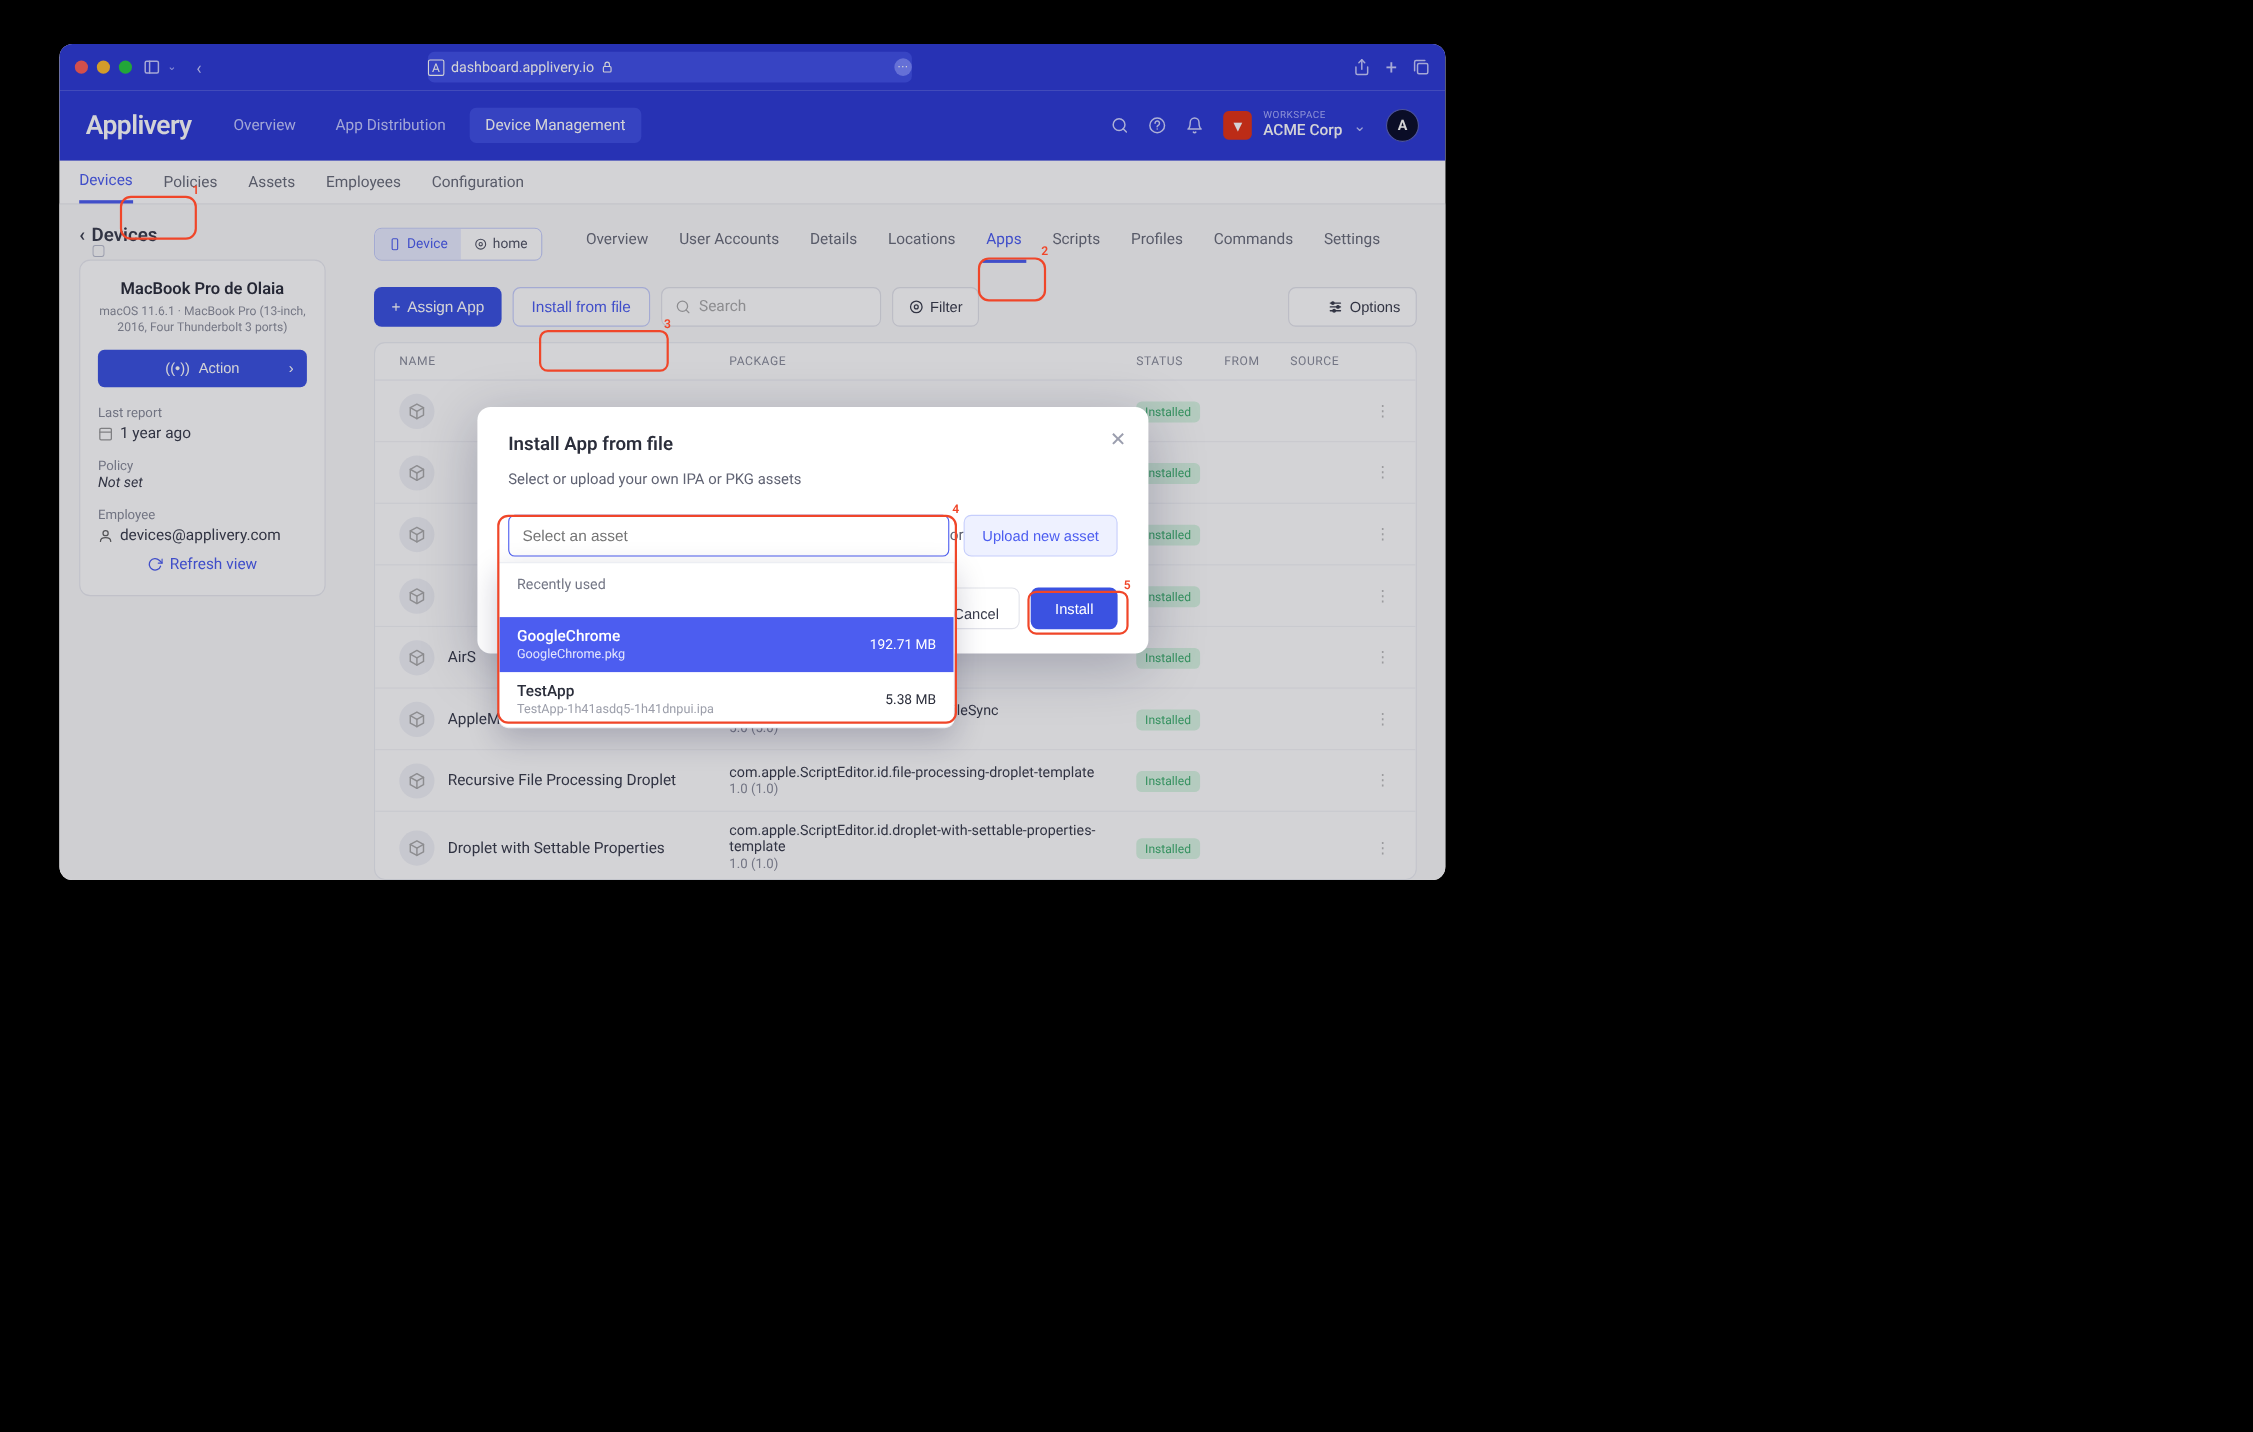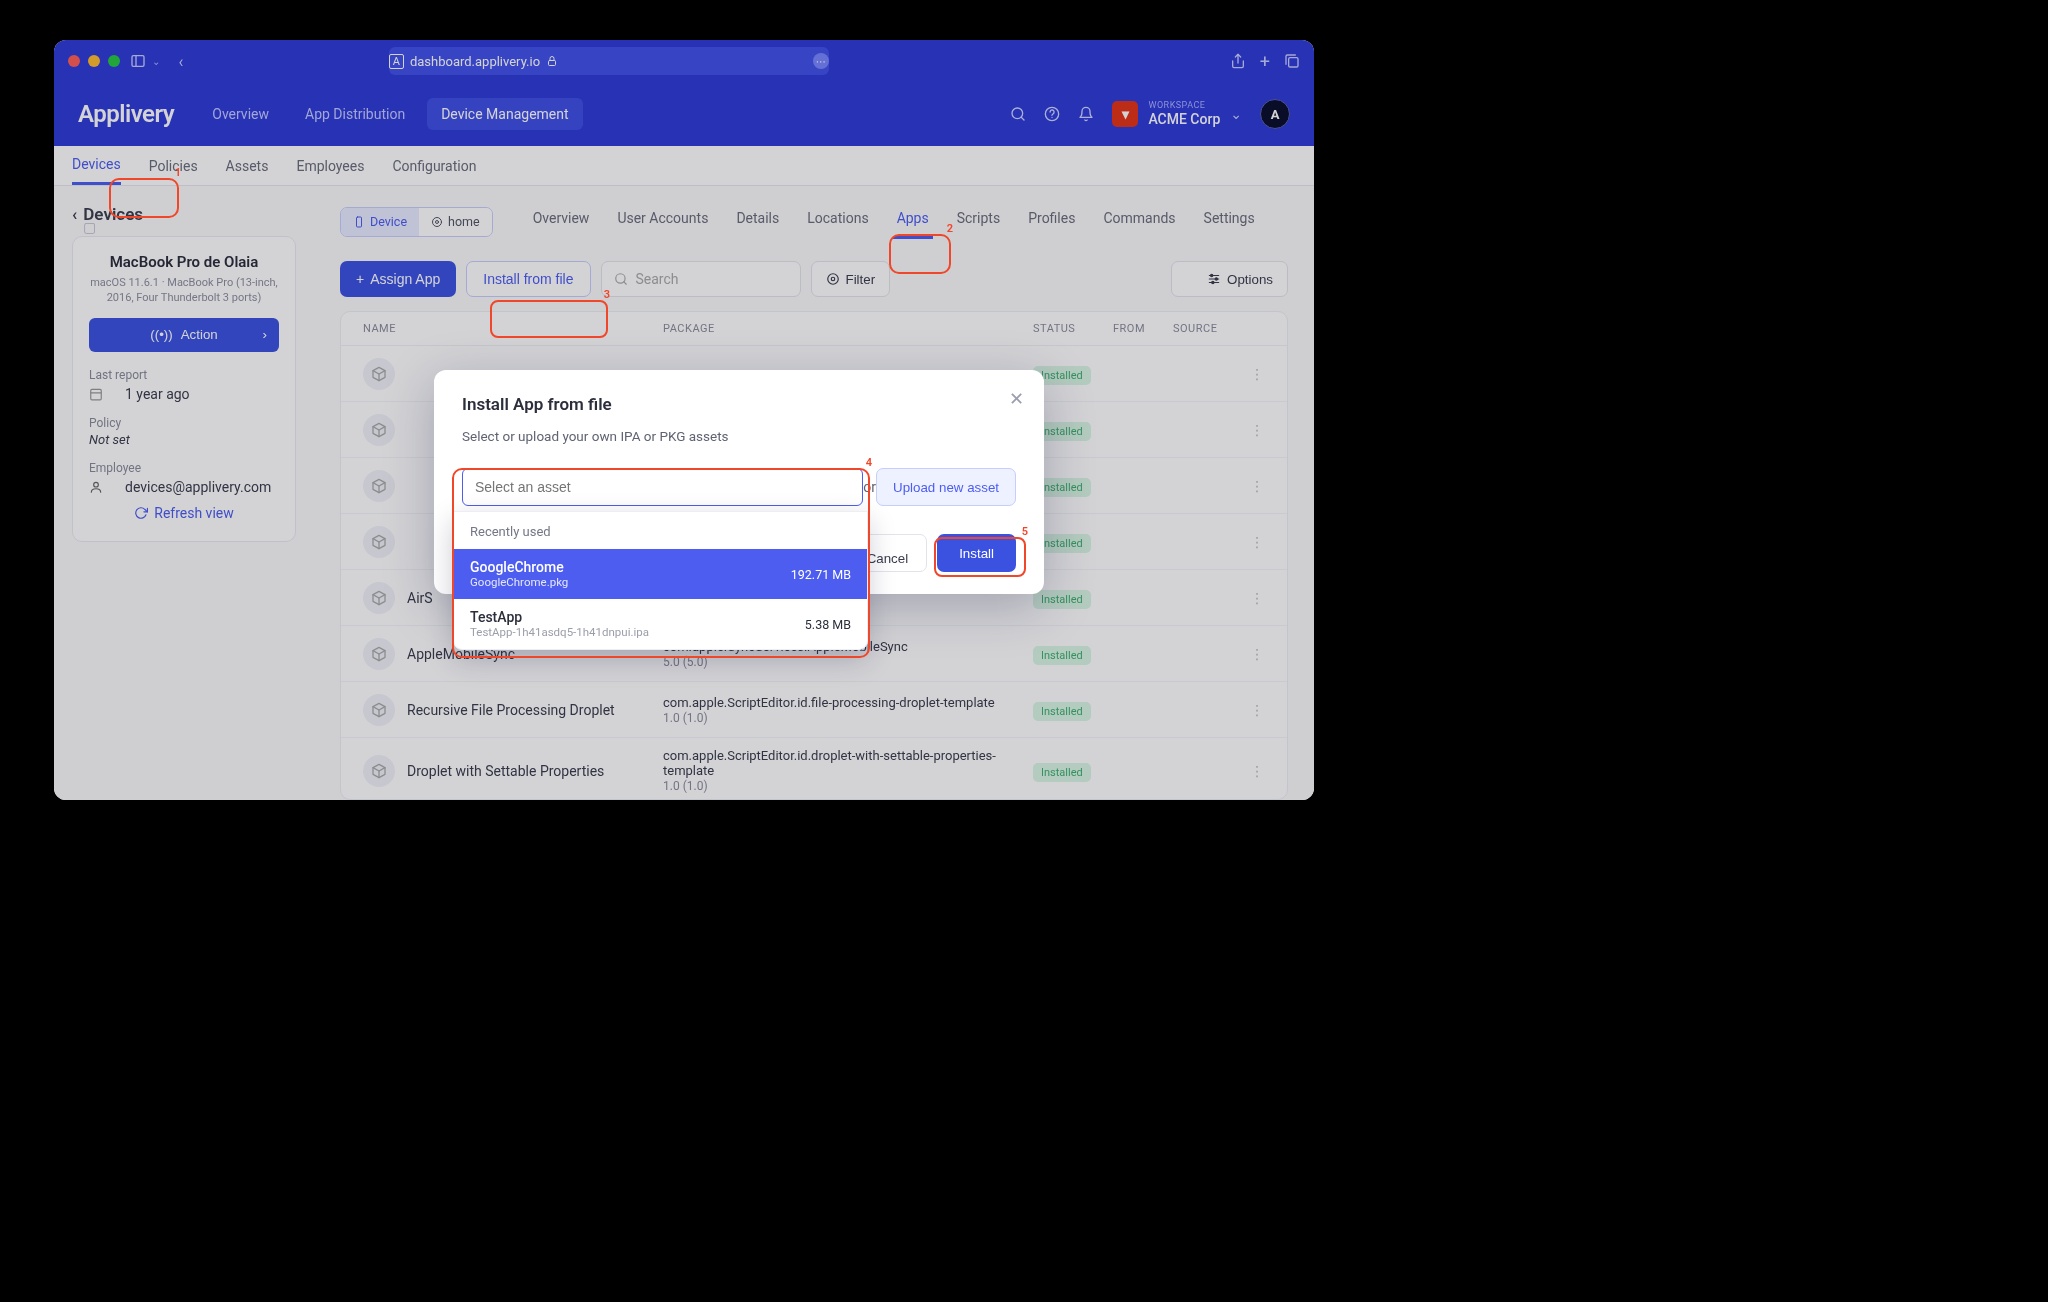--- a/index.html
+++ b/index.html
@@ -41,21 +41,21 @@
 .sidebar { width: 260px; padding: 18px; display: flex; flex-direction: column; gap: 12px; }
 .back-devices { display:flex; align-items:center; gap:6px; font-size: 17px; font-weight: 600; color: #3a3d4c; }
 .devcard { background: #fff; border: 1px solid #e9eaf0; border-radius: 10px; padding: 16px 16px 20px; }
 .devcard h3 { text-align:center; font-size: 15px; font-weight: 600; margin-bottom: 4px; }
 .devcard .meta { font-size: 11px; line-height: 1.4; color: #8c8f9c; text-align: center; margin-bottom: 12px; }
 .os-icons { position:absolute; margin-top:-34px; margin-left:-6px; display:flex; gap:2px; color:#b9bccc; }
 .action-btn { width: 100%; height: 34px; background: #3b52e1; color:#fff; border:none; border-radius:6px; display:flex; align-items:center; justify-content:center; gap:8px; cursor:pointer; position:relative; }
 .action-btn .chevron { position:absolute; right:12px; }
 .side-sec { font-size: 12px; color:#888b99; margin-top: 6px; }
 .side-val { font-size: 13px; color:#3a3d4c; margin-top: 2px; font-style: italic; }
-.side-row { display:flex; align-items:center; gap:22px; margin-top:4px; color:#3a3d4c; }
+.side-row { display:flex; align-items:center; gap:6px; margin-top:4px; color:#3a3d4c; }
 .refresh { color:#4c5df0; display:flex; gap:6px; justify-content:center; align-items:center; margin-top: 10px; cursor:pointer; }
 
 .main { flex:1; padding: 18px 26px 0; display:flex; flex-direction:column; overflow:hidden; }
 .tabbar { display:flex; align-items:center; gap: 16px; }
 .seg { display:flex; border:1px solid #c6cefc; border-radius:7px; overflow:hidden; height: 30px; }
 .seg .segbtn { padding: 0 12px; display:flex; align-items:center; gap:5px; font-size: 12.5px; cursor:pointer; background:#fff; color:#525565; }
 .seg .segbtn.active { background: #e8ecff; color:#4c5df0; }
 .tabs { display:flex; gap: 20px; margin-left: 20px; }
 .tabs .tab { color:#6a6d7a; padding: 6px 4px 10px; cursor:pointer; }
 .tabs .tab.active { color:#4c5df0; border-bottom: 3px solid #4c5df0; }
@@ -86,21 +86,21 @@
 .modal .sub { color:#606373; margin-top: 14px; font-size: 13.5px; }
 .inputrow { display:flex; align-items:center; gap:0; margin-top: 24px; }
 .asset-input { flex:1; height: 38px; border: 1.5px solid #4c5df0; border-radius: 6px; padding: 0 12px; font-size:14px; color:#aaa; outline:none; }
 .orlbl { color:#606373; }
 .btn-upload { height:38px; border:1px solid #c6cefc; color:#4c5df0; background:#eef1ff; border-radius:7px; padding:0 16px; cursor:pointer; }
 .modal-actions { display:flex; justify-content:flex-end; gap: 10px; margin-top: 28px; }
 .btn-cancel { height:38px; border:1px solid #e2e3ea; background:#fff; border-radius:7px; padding:16px 18px; cursor:pointer; color:#3a3d4c; }
 .btn-install { height:38px; border:none; background:#3b52e1; color:#fff; border-radius:7px; padding:0 22px; cursor:pointer; }
 
 .dropdown { position:absolute; left: 399px; top: 471px; width: 415px; background:#fff; border-radius: 0 0 9px 9px; box-shadow: 0 10px 28px rgba(16,20,60,0.22); overflow:hidden; border:1px solid #eceef3; }
-.dd-hdr { padding: 12px 16px 10px; color:#747786; font-size:13px; }
+.dd-hdr { padding: 12px 16px 22px; color:#747786; font-size:13px; }
 .dd-item { padding: 10px 16px; display:flex; align-items:center; justify-content:space-between; cursor:pointer; }
 .dd-item.sel { background:#4c5df0; color:#fff; }
 .dd-item .nm { font-size:14px; font-weight:500; }
 .dd-item .fn { font-size:11.5px; opacity:0.85; }
 .dd-item .sz { font-size:12.5px; }
 .dd-item:not(.sel) .fn { color:#8a8d9b; }
 
 .annot { position:absolute; border:2px solid #f04629; border-radius:10px; pointer-events:none; }
 .annot::after { content: attr(data-num); position:absolute; right:-4px; top:-14px; color:#f04629; font-size:11px; font-weight:600; }
 .a1 { left:55px; top:138px; width:70px; height:40px; }

